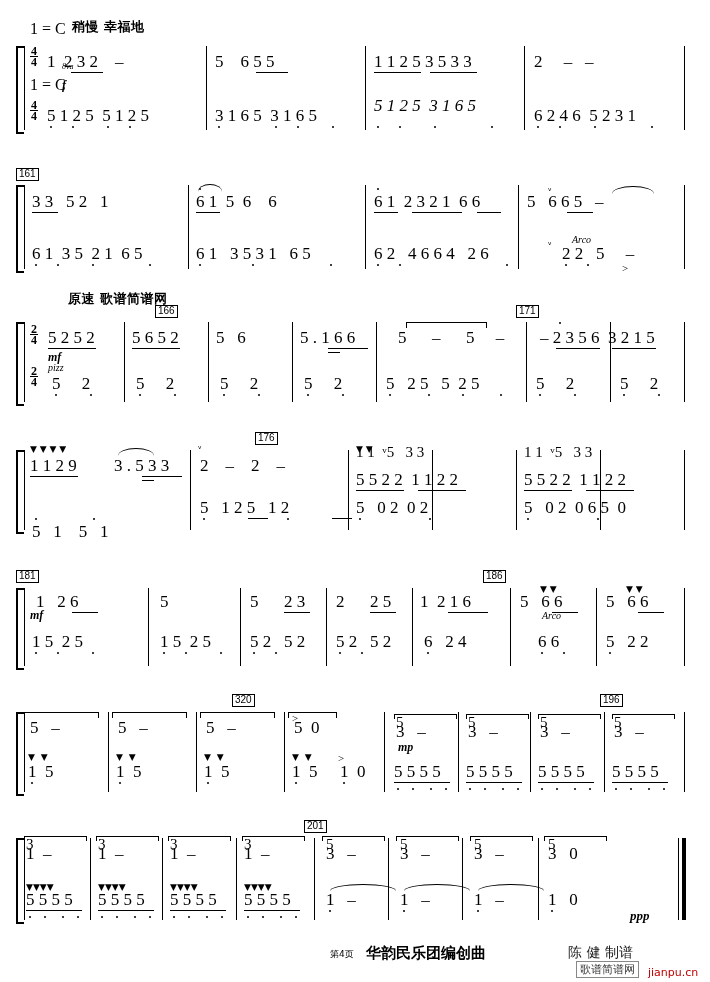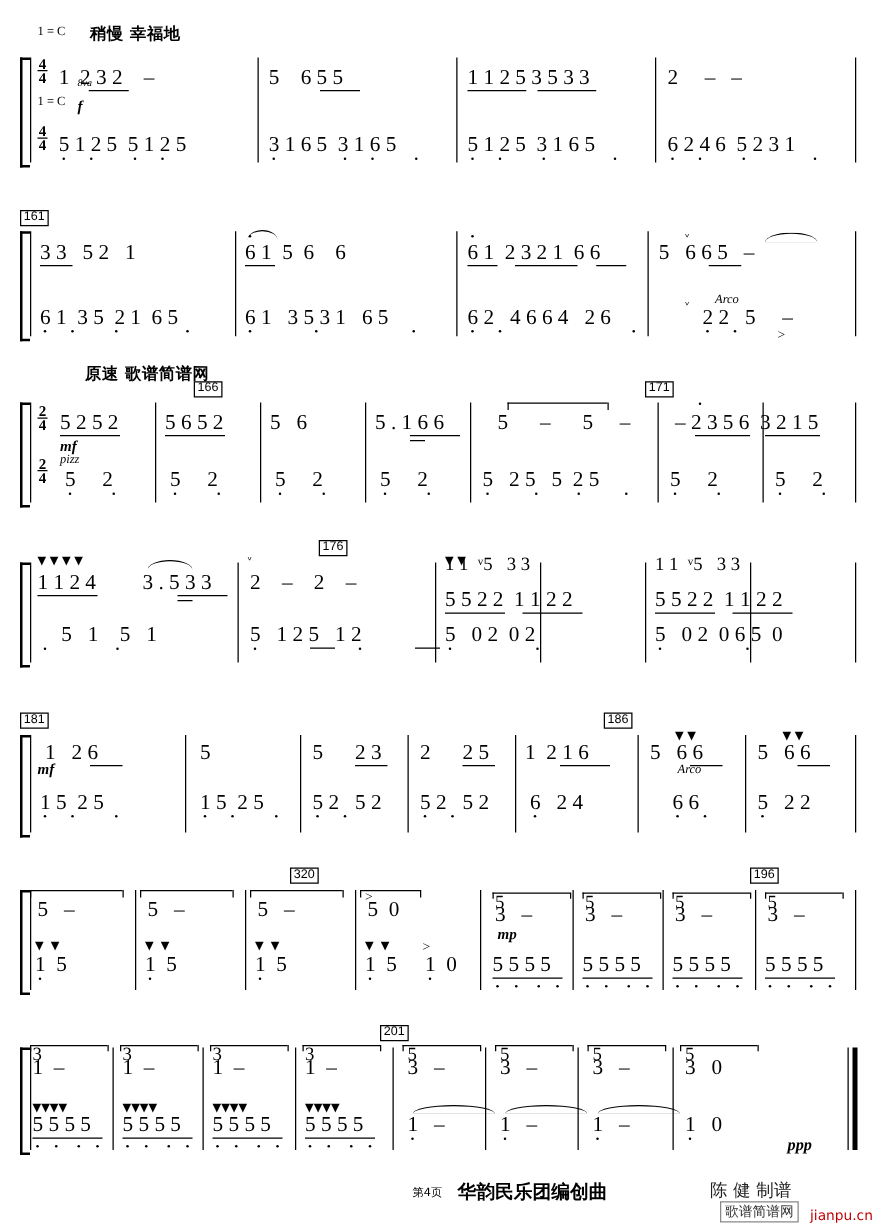--- a/index.html
+++ b/index.html
@@ -3,21 +3,21 @@
 <meta charset="utf-8">
 <style>
   html,body{margin:0;padding:0;background:#ffffff;}
   body{width:710px;height:982px;font-family:"Liberation Serif",serif;color:#000;position:relative;overflow:hidden;}
   .page{position:relative;width:710px;height:982px;}
 
   
   .abs{position:absolute;}
 
   .tempo{font-family:"DejaVu Sans",sans-serif;font-size:13px;font-weight:600;letter-spacing:0.5px;}
-  .key{font-family:"Liberation Serif",serif;font-size:10px;}
+  .key{font-family:"Liberation Serif",serif;font-size:16px;}
   .meter{font-family:"Liberation Serif",serif;font-size:12px;font-weight:700;line-height:10px;text-align:center;}
   .meter span{display:block;}
   .meter .num{border-bottom:1.4px solid #000;padding:0 1px;}
 
   .measnum{font-family:"Liberation Sans",sans-serif;font-size:10px;border:1px solid #000;padding:0px 2px 1px 2px;background:#fff;line-height:10px;}
 
   .note{font-family:"Liberation Serif",serif;font-size:17px;letter-spacing:0px;white-space:pre;}
   .note.sm{font-size:15px;}
   .dyn{font-family:"Liberation Serif",serif;font-style:italic;font-size:12px;font-weight:700;}
   .term{font-family:"Liberation Serif",serif;font-size:10px;font-style:italic;}
@@ -73,21 +73,21 @@
 
   <div class="abs key" style="left:30px;top:76px;">1 = C</div>
   <div class="abs dyn" style="left:62px;top:78px;">f</div>
 
   <div class="abs meter" style="left:30px;top:100px;">
     <span class="num">4</span>
       <span>4</span>
   </div>
   <div class="abs note" style="left:47px;top:106px;">5 1 2 5&nbsp;&nbsp;5 1 2 5</div>
   <div class="abs note" style="left:215px;top:106px;">3 1 6 5&nbsp;&nbsp;3 1 6 5</div>
-  <div class="abs note" style="left:374px;top:106px;">5 1 2 5&nbsp;&nbsp;3 1 6 5</div>
+  <div class="abs note" style="left:374px;top:96px;font-style:italic;">5 1 2 5&nbsp;&nbsp;3 1 6 5</div>
   <div class="abs note" style="left:534px;top:106px;">6 2 4 6&nbsp;&nbsp;5 2 3 1</div>
 
   <div class="dotd" style="left:50px;top:126px;"></div>
     <div class="dotd" style="left:72px;top:126px;"></div>
   <div class="dotd" style="left:107px;top:126px;"></div>
     <div class="dotd" style="left:129px;top:126px;"></div>
   <div class="dotd" style="left:218px;top:126px;"></div>
     <div class="dotd" style="left:275px;top:126px;"></div>
   <div class="dotd" style="left:297px;top:126px;"></div>
     <div class="dotd" style="left:332px;top:126px;"></div>
@@ -215,39 +215,39 @@
   <div class="bar" style="left:376px;top:322px;height:80px;"></div>
   <div class="bar" style="left:526px;top:322px;height:80px;"></div>
   <div class="bar" style="left:610px;top:322px;height:80px;"></div>
   <div class="bar" style="left:684px;top:322px;height:80px;"></div>
 
   <div class="abs measnum" style="left:255px;top:432px;">176</div>
   <div class="sysbracket" style="left:16px;top:450px;height:80px;"></div>
   <div class="vline" style="left:24px;top:450px;height:80px;"></div>
 
   <div class="abs vmark" style="left:30px;top:444px;">▼ ▼ ▼ ▼</div>
-  <div class="abs note" style="left:30px;top:456px;">1 1 2 4</div>
+  <div class="abs note" style="left:30px;top:456px;">1 1 2 9</div>
   <div class="beam" style="left:30px;top:476px;width:48px;"></div>
   <div class="abs note" style="left:114px;top:456px;">3 . 5 3 3</div>
   <div class="beam" style="left:142px;top:476px;width:40px;"></div>
   <div class="beam" style="left:142px;top:480px;width:12px;"></div>
   <div class="slur" style="left:118px;top:448px;width:36px;"></div>
   <div class="abs note" style="left:200px;top:456px;">2&nbsp;&nbsp;&nbsp;&nbsp;–&nbsp;&nbsp;&nbsp;&nbsp;2&nbsp;&nbsp;&nbsp;&nbsp;–</div>
   <div class="abs vmark" style="left:198px;top:444px;">ᵛ</div>
   <div class="abs vmark" style="left:356px;top:444px;">▼ ▼</div>
   <div class="abs note" style="left:356px;top:444px;font-size:15px;">1 1&nbsp;&nbsp;ᵛ5&nbsp;&nbsp;&nbsp;3 3</div>
   <div class="abs note" style="left:356px;top:470px;">5 5 2 2&nbsp;&nbsp;1 1 2 2</div>
   <div class="beam" style="left:356px;top:490px;width:48px;"></div>
   <div class="beam" style="left:418px;top:490px;width:48px;"></div>
   <div class="abs note" style="left:524px;top:444px;font-size:15px;">1 1&nbsp;&nbsp;ᵛ5&nbsp;&nbsp;&nbsp;3 3</div>
   <div class="abs note" style="left:524px;top:470px;">5 5 2 2&nbsp;&nbsp;1 1 2 2</div>
   <div class="beam" style="left:524px;top:490px;width:48px;"></div>
   <div class="beam" style="left:586px;top:490px;width:48px;"></div>
 
-  <div class="abs note" style="left:32px;top:498px;margin-left:17px;">5&nbsp;&nbsp;&nbsp;1&nbsp;&nbsp;&nbsp;&nbsp;5&nbsp;&nbsp;&nbsp;1</div>
+  <div class="abs note" style="left:32px;top:522px;">5&nbsp;&nbsp;&nbsp;1&nbsp;&nbsp;&nbsp;&nbsp;5&nbsp;&nbsp;&nbsp;1</div>
   <div class="abs note" style="left:200px;top:498px;">5&nbsp;&nbsp;&nbsp;1 2 5&nbsp;&nbsp;&nbsp;1 2</div>
   <div class="beam" style="left:248px;top:518px;width:20px;"></div>
   <div class="beam" style="left:332px;top:518px;width:20px;"></div>
   <div class="abs note" style="left:356px;top:498px;">5&nbsp;&nbsp;&nbsp;0 2&nbsp;&nbsp;0 2</div>
   <div class="abs note" style="left:524px;top:498px;">5&nbsp;&nbsp;&nbsp;0 2&nbsp;&nbsp;0 6 5&nbsp;&nbsp;0</div>
   <div class="dotd" style="left:35px;top:518px;"></div>
     <div class="dotd" style="left:93px;top:518px;"></div>
   <div class="dotd" style="left:203px;top:518px;"></div>
     <div class="dotd" style="left:287px;top:518px;"></div>
   <div class="dotd" style="left:359px;top:518px;"></div>

